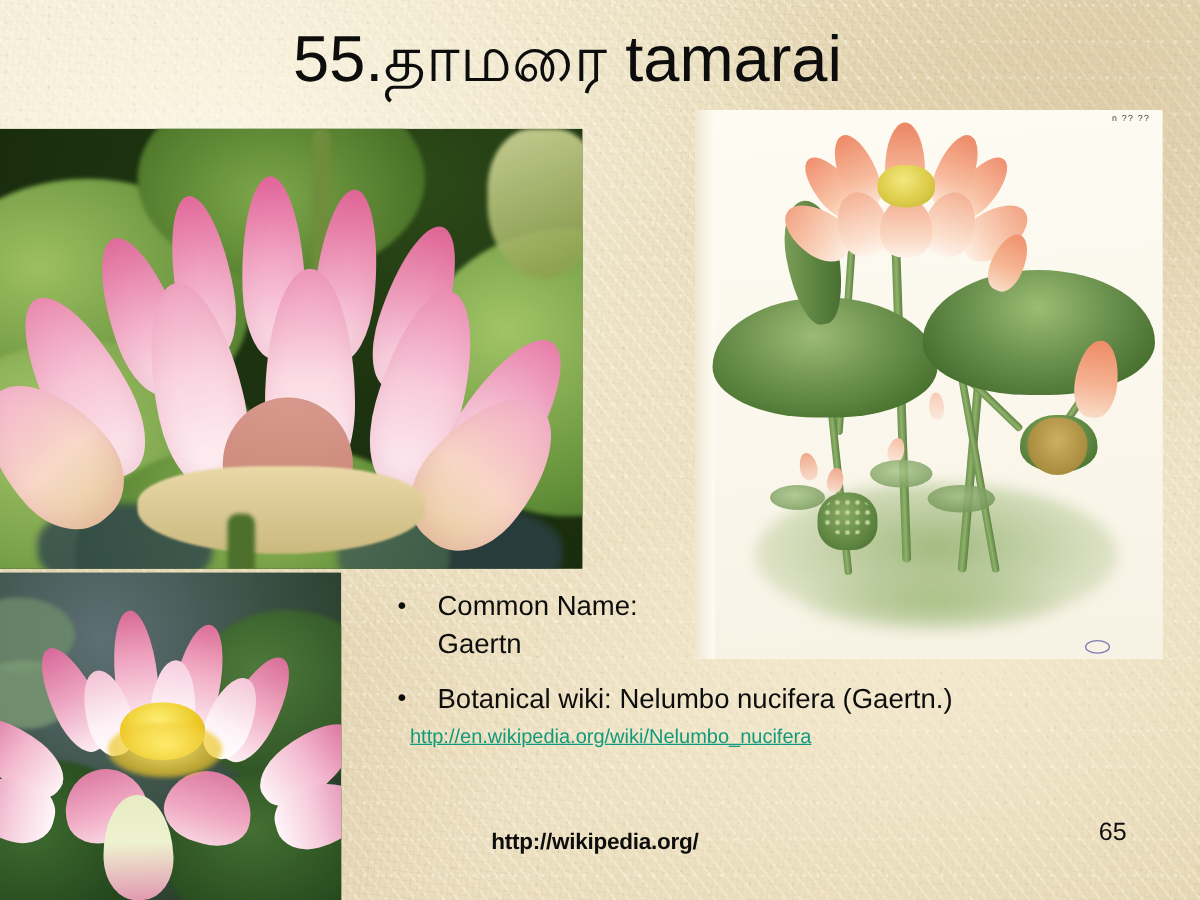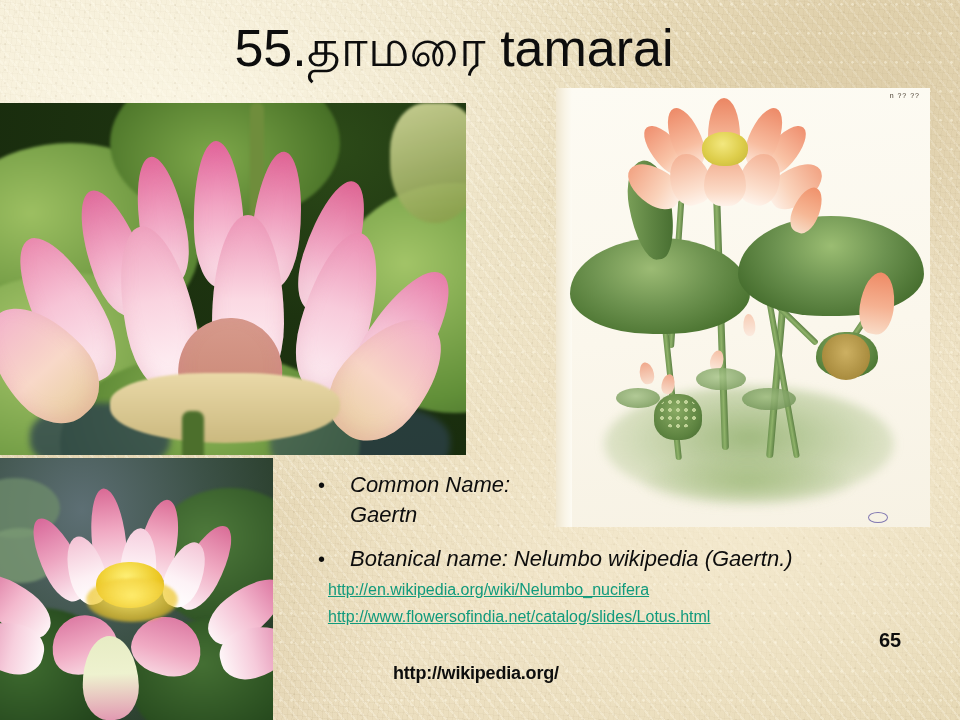--- a/index.html
+++ b/index.html
@@ -176,21 +176,20 @@
   }
   .bullet-dot {
     width: 32px;
     flex: 0 0 32px;
     font-size: 20px;
     line-height: 30px;
     text-align: left;
   }
   .bullet-body {
     flex: 1 1 auto;
-    font-style: italic;
   }
   #bullet-common { margin-bottom: 8px; }
   #bullet-botanical { margin-top: 14px; }
 
   .link-line {
     margin-left: 10px;
     margin-top: 5px;
     font-size: 16px;
     line-height: 22px;
     color: #119a7c;
@@ -205,25 +204,25 @@
     top: 661px;
     font-size: 18px;
     line-height: 24px;
     color: #0d0d0d;
     font-weight: bold;
     letter-spacing: -0.2px;
   }
   #footer-page {
     position: absolute;
     left: 879px;
-    top: 627px;
+    top: 653px;
     font-size: 20px;
     line-height: 26px;
     color: #0d0d0d;
-    font-weight: bold;
+    font-weight: normal;
   }
 </style>
 </head>
 <body>
 
 <div id="slide">
 
   <div class="parchment"></div>
 
   <div id="title">55.தாமரை tamarai</div>
@@ -348,25 +347,24 @@
     <div class="bullet-row" id="bullet-common">
       <div class="bullet-dot">•</div>
       <div class="bullet-body">
         <div>Common Name:</div>
         <div>Gaertn</div>
       </div>
     </div>
 
     <div class="bullet-row" id="bullet-botanical">
       <div class="bullet-dot">•</div>
-      <div class="bullet-body">Botanical name: Nelumbo wikipedia (Gaertn.)</div>
+      <div class="bullet-body">Botanical wiki: Nelumbo nucifera (Gaertn.)</div>
     </div>
 
     <div>
       <div><a class="link-line" href="#">http://en.wikipedia.org/wiki/Nelumbo_nucifera</a></div>
-      <div><a class="link-line" href="#">http://www.flowersofindia.net/catalog/slides/Lotus.html</a></div>
     </div>
   </div>
 
   <div id="footer-url">http://wikipedia.org/</div>
   <div id="footer-page">65</div>
 
 </div>
 
 </body></html>

